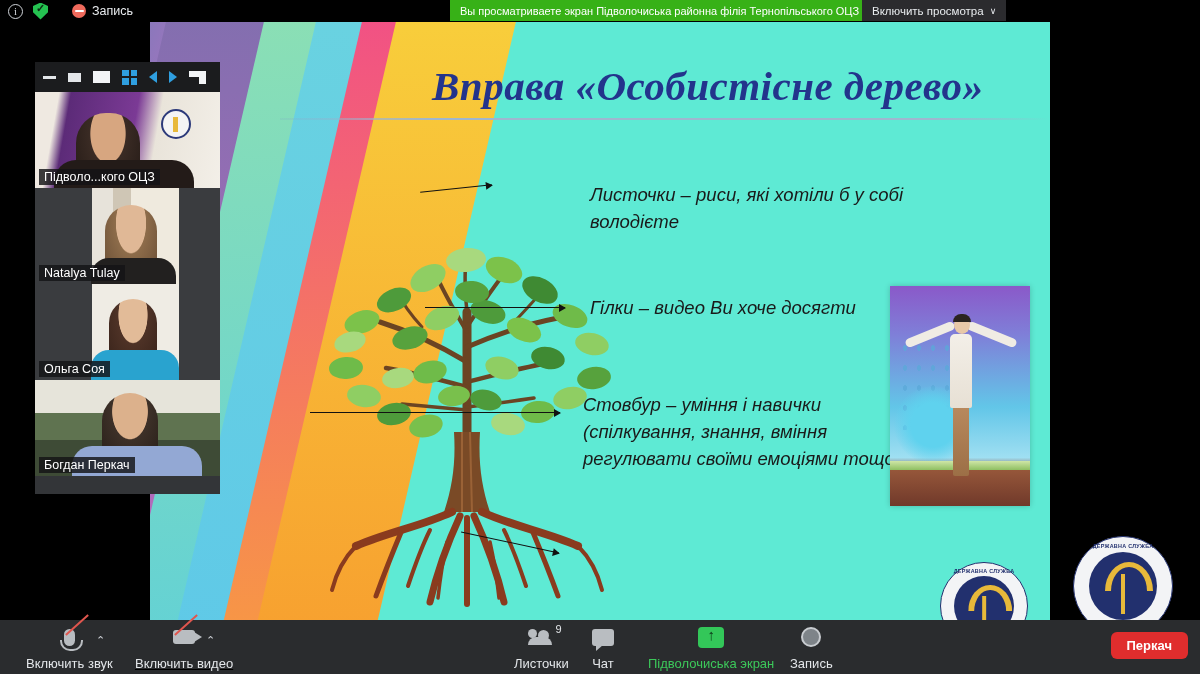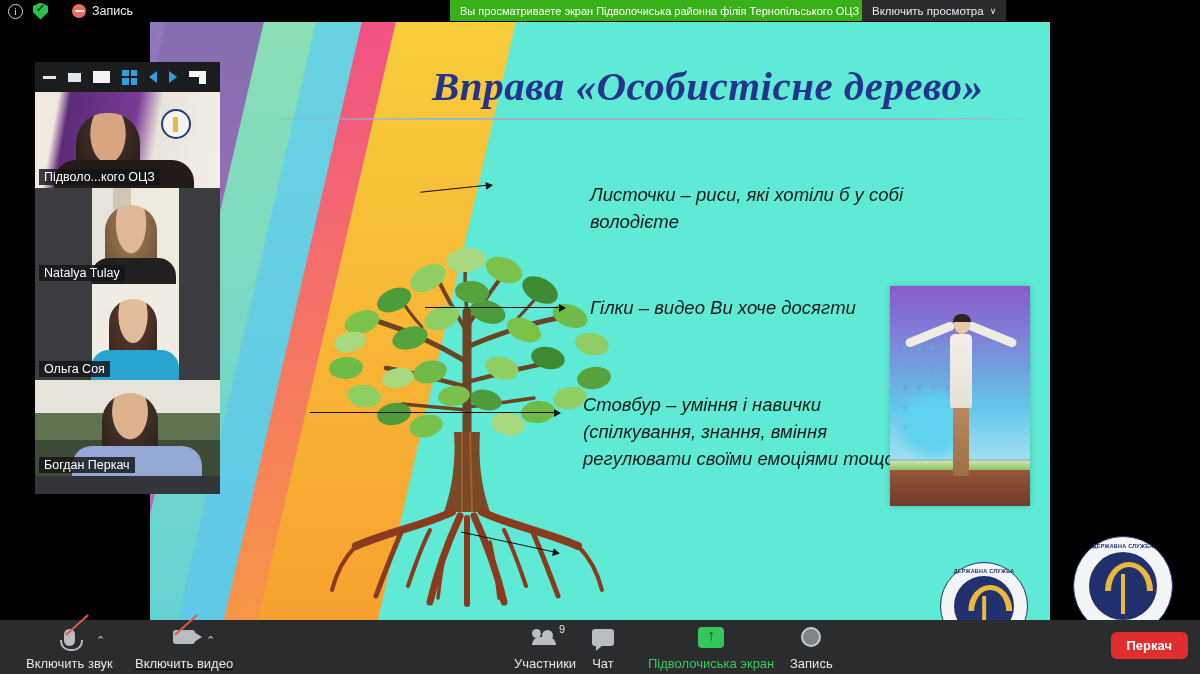--- a/index.html
+++ b/index.html
@@ -438,21 +438,21 @@
     </div>
     <div class="caret" style="left:206px;">⌃</div>
 
     <div class="bb-item" style="left:514px;">
       <div class="glyph">
         <div class="people">
             <i></i>
             <span class="pbadge">9</span>
           </div>
       </div>
-      <div class="bb-label">Участники</div>
+      <div class="bb-label">Листочки</div>
     </div>
 
     <div class="bb-item" style="left:592px;">
       <div class="glyph">
           <div class="chatbub"></div>
         </div>
       <div class="bb-label">Чат</div>
     </div>
 
     <div class="bb-item" style="left:648px;">

